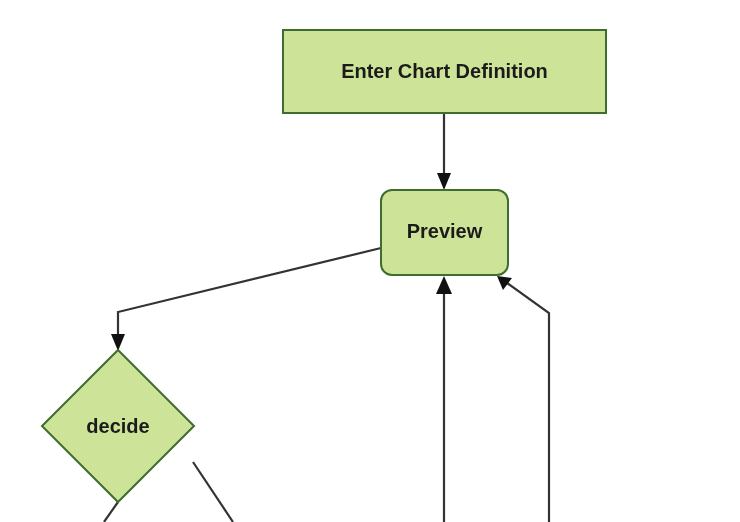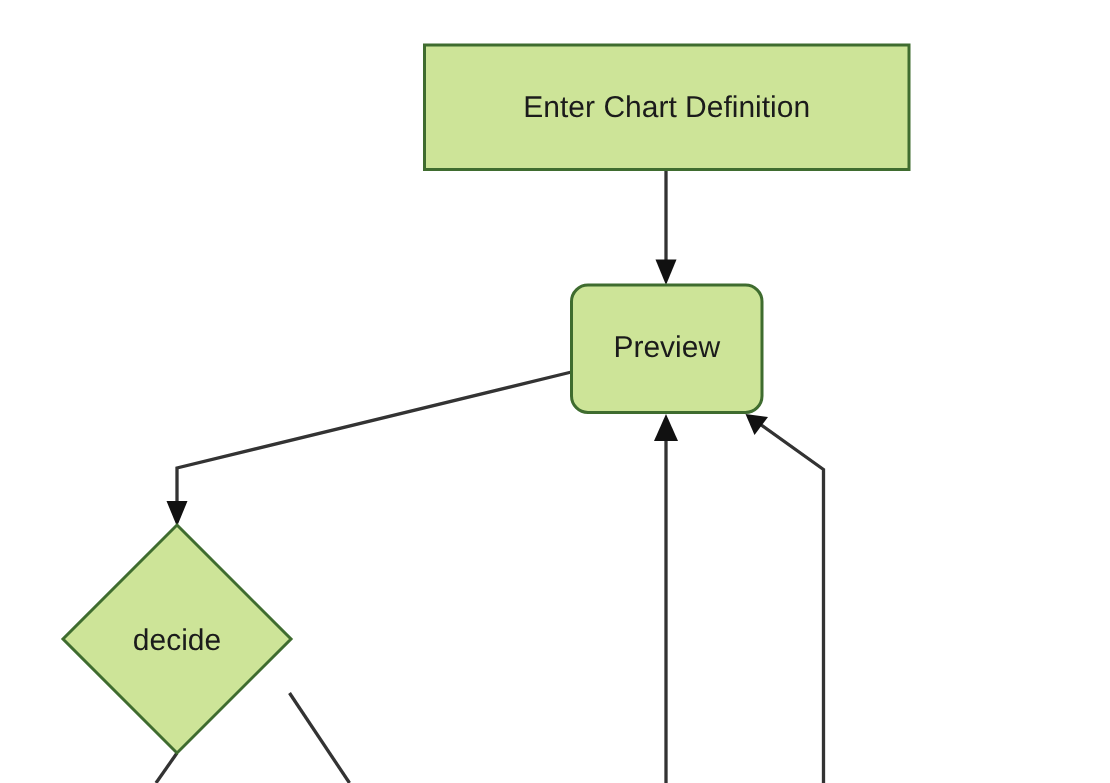--- a/index.html
+++ b/index.html
@@ -11,20 +11,21 @@
     width: 740px;
     height: 522px;
     overflow: hidden;
     font-family: "Liberation Sans", "DejaVu Sans", sans-serif;
   }
   #diagram-root {
     position: relative;
     width: 740px;
     height: 412px;
     background: #ffffff;
+    font-weight: bold;
   }
   #flowchart-svg {
     position: absolute;
     top: 0;
     left: 0;
     width: 740px;
     height: 522px;
     display: block;
   }
   .node-shape {

